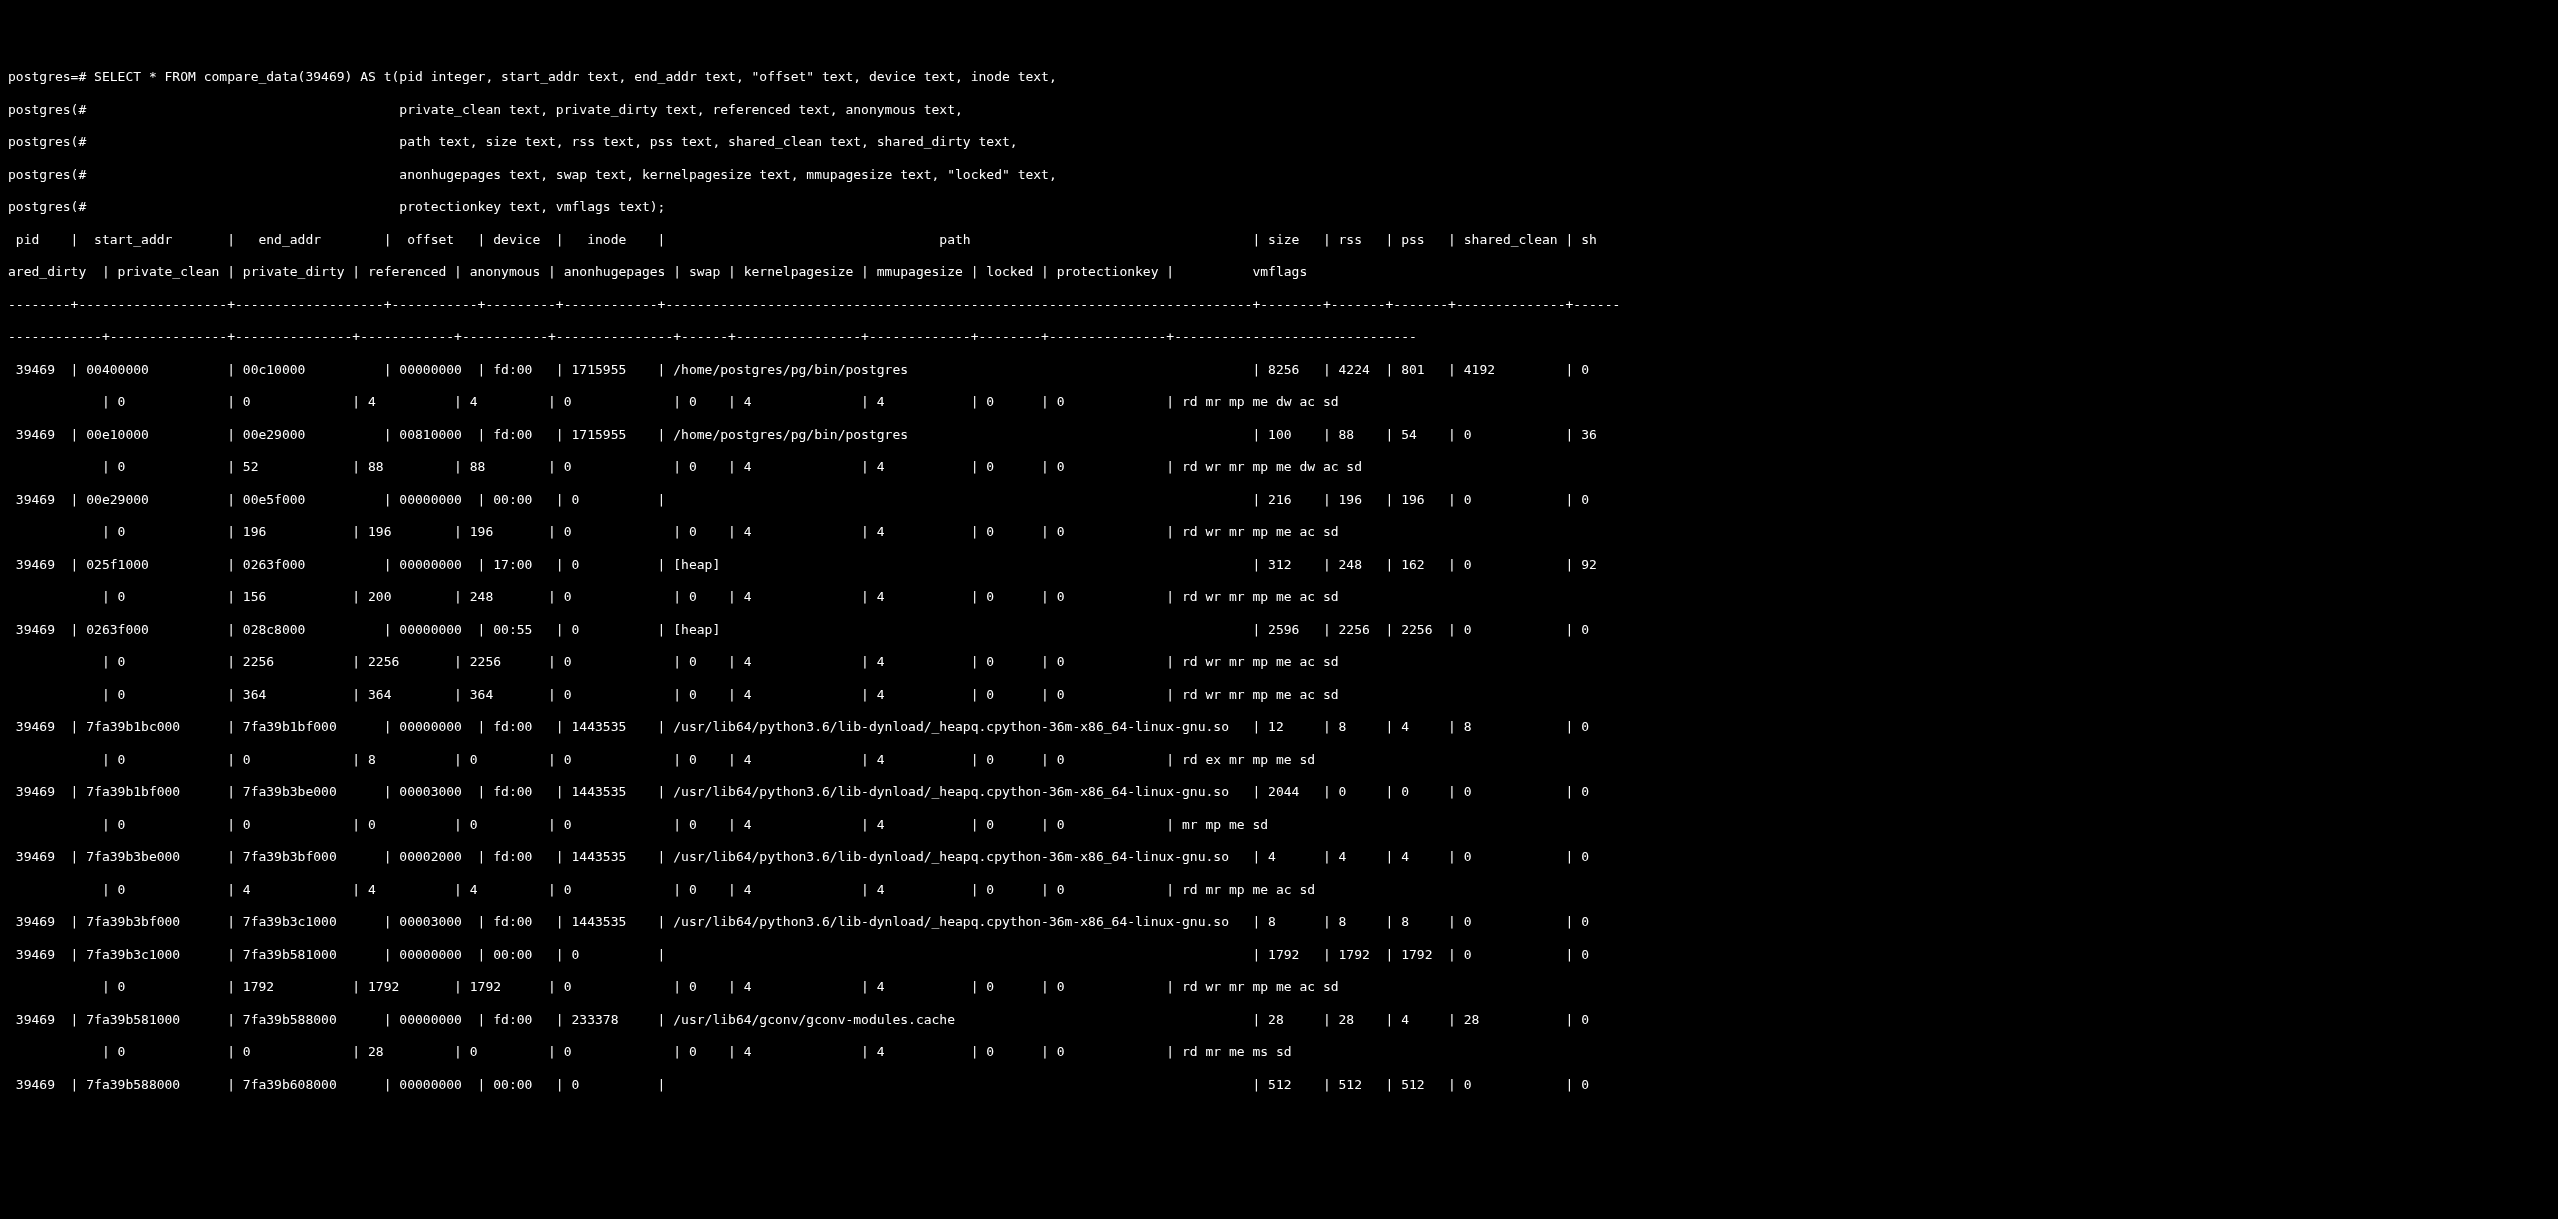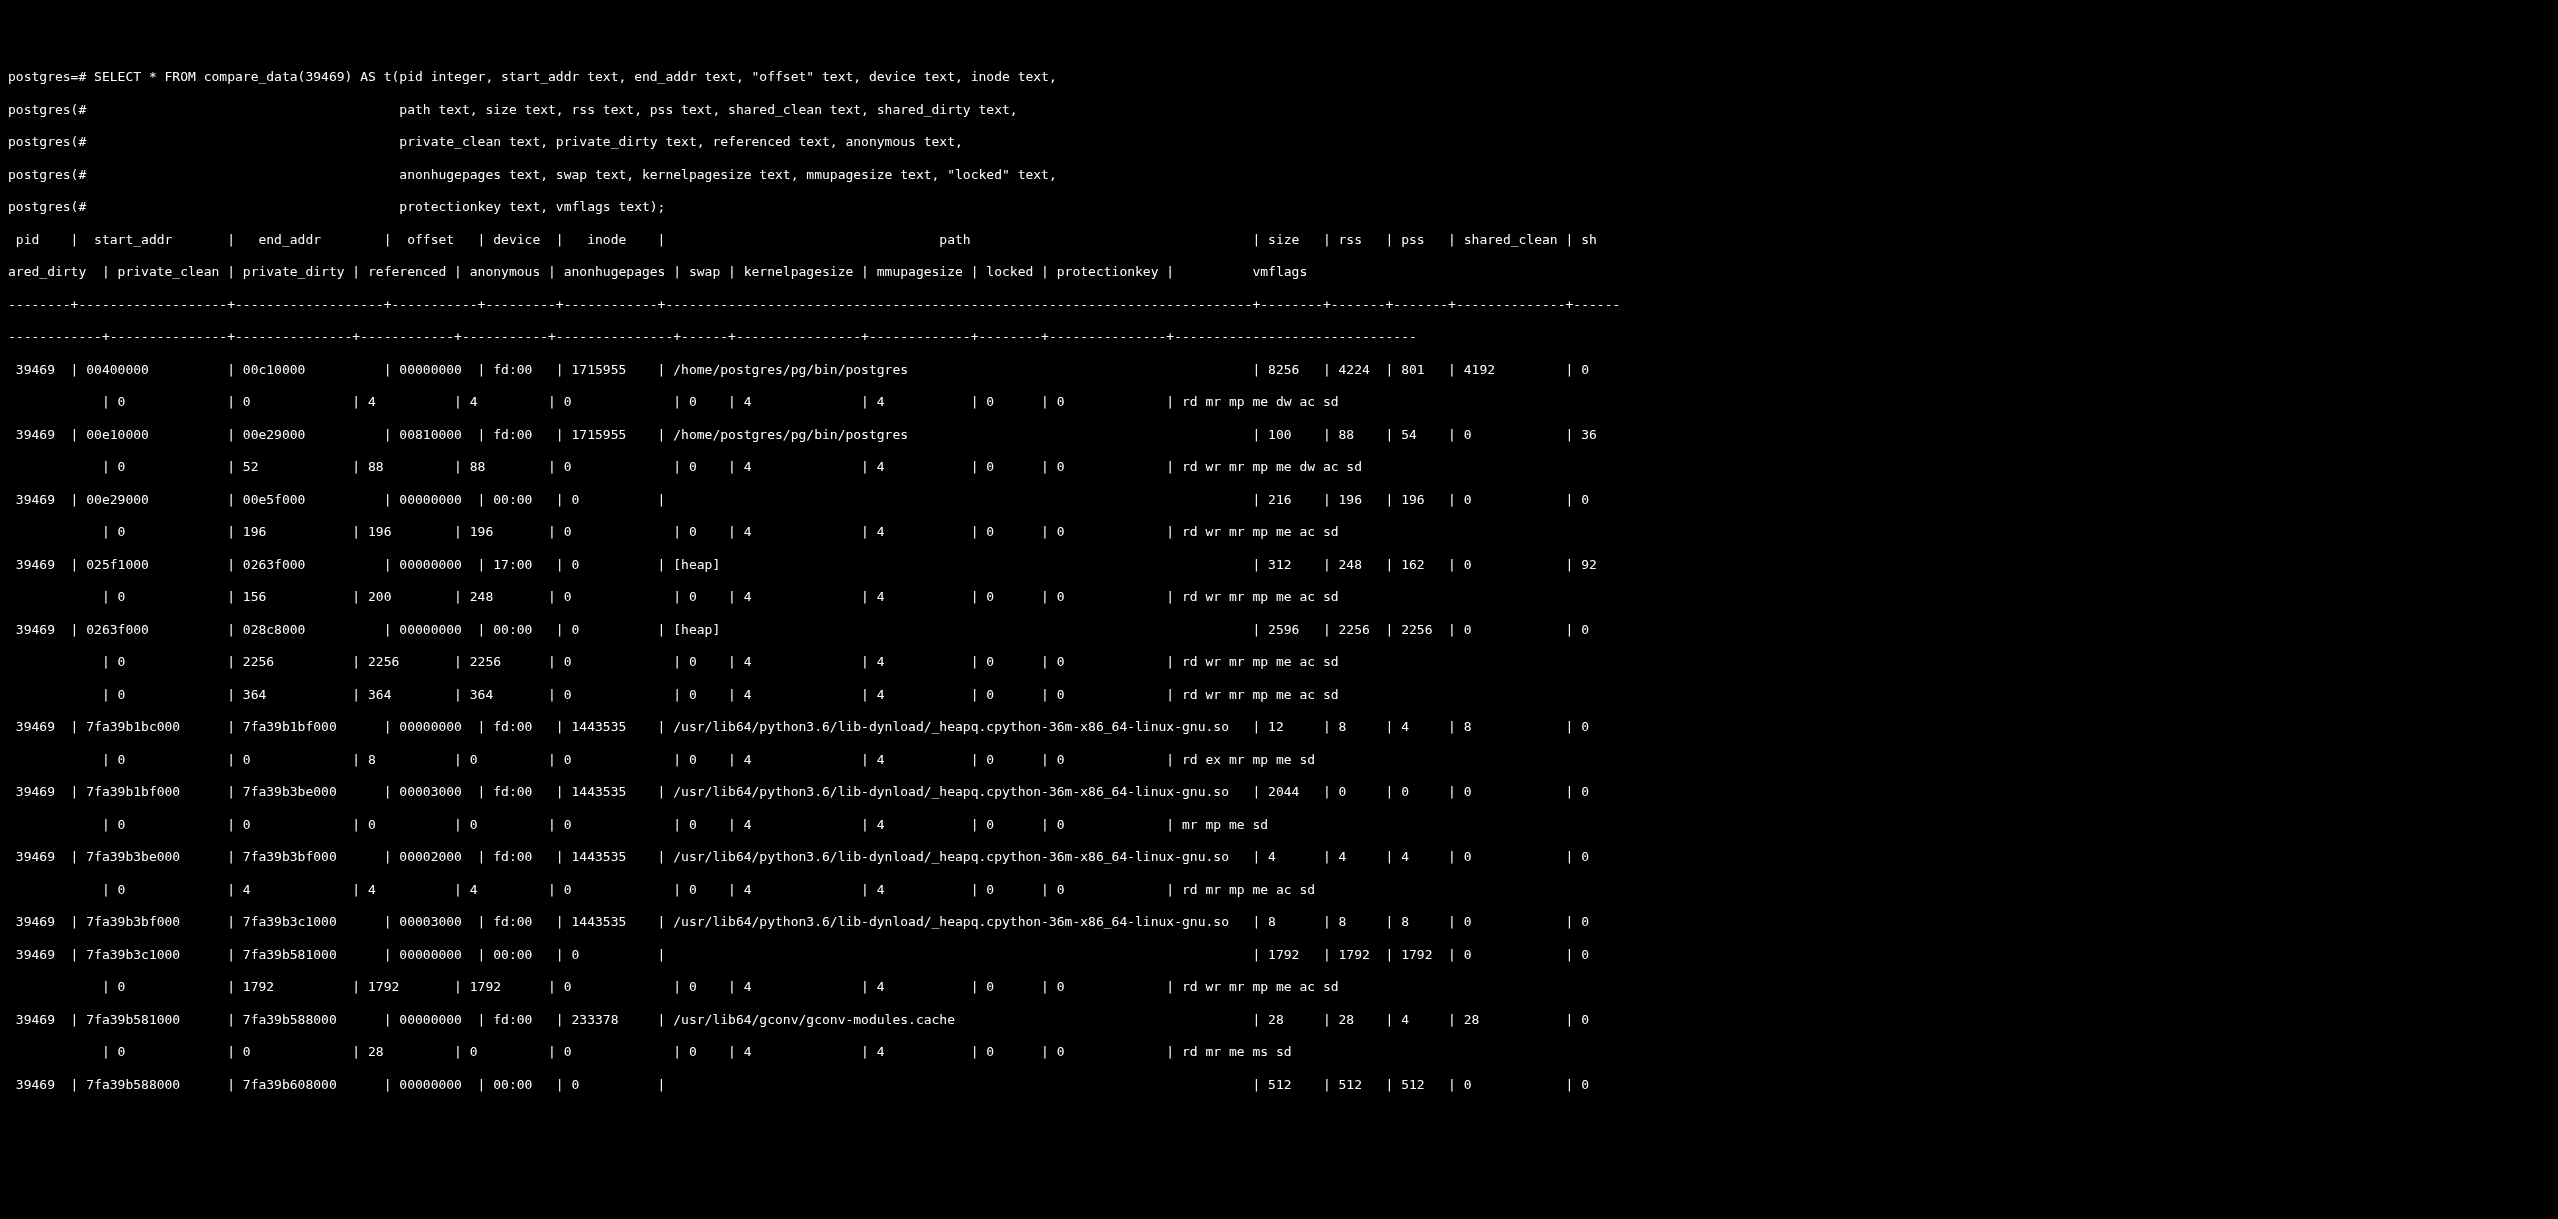--- a/index.html
+++ b/index.html
@@ -14,37 +14,37 @@
     overflow-x: auto;
   }
   .line { display: block; white-space: pre; }
 </style>
 </head>
 <body>
 
 
 
 <div id="terminal"><span class="line prompt">postgres=# SELECT * FROM compare_data(39469) AS t(pid integer, start_addr text, end_addr text, "offset" text, device text, inode text,</span>
+<span class="line prompt">postgres(#                                        private_clean text, private_dirty text, referenced text, anonymous text,</span>
 <span class="line prompt">postgres(#                                        path text, size text, rss text, pss text, shared_clean text, shared_dirty text,</span>
-<span class="line prompt">postgres(#                                        private_clean text, private_dirty text, referenced text, anonymous text,</span>
 <span class="line prompt">postgres(#                                        anonhugepages text, swap text, kernelpagesize text, mmupagesize text, "locked" text,</span>
 <span class="line prompt">postgres(#                                        protectionkey text, vmflags text);</span>
 <span class="line header"> pid    |  start_addr       |   end_addr        |  offset   | device  |   inode    |                                   path                                    | size   | rss   | pss   | shared_clean | sh</span>
 <span class="line header">ared_dirty  | private_clean | private_dirty | referenced | anonymous | anonhugepages | swap | kernelpagesize | mmupagesize | locked | protectionkey |          vmflags</span>
 <span class="line">--------+-------------------+-------------------+-----------+---------+------------+---------------------------------------------------------------------------+--------+-------+-------+--------------+------</span>
 <span class="line">------------+---------------+---------------+------------+-----------+---------------+------+----------------+-------------+--------+---------------+-------------------------------</span>
 <span class="line"> 39469  | 00400000          | 00c10000          | 00000000  | fd:00   | 1715955    | /home/postgres/pg/bin/postgres                                            | 8256   | 4224  | 801   | 4192         | 0</span>
 <span class="line">            | 0             | 0             | 4          | 4         | 0             | 0    | 4              | 4           | 0      | 0             | rd mr mp me dw ac sd</span>
 <span class="line"> 39469  | 00e10000          | 00e29000          | 00810000  | fd:00   | 1715955    | /home/postgres/pg/bin/postgres                                            | 100    | 88    | 54    | 0            | 36</span>
 <span class="line">            | 0             | 52            | 88         | 88        | 0             | 0    | 4              | 4           | 0      | 0             | rd wr mr mp me dw ac sd</span>
 <span class="line"> 39469  | 00e29000          | 00e5f000          | 00000000  | 00:00   | 0          |                                                                           | 216    | 196   | 196   | 0            | 0</span>
 <span class="line">            | 0             | 196           | 196        | 196       | 0             | 0    | 4              | 4           | 0      | 0             | rd wr mr mp me ac sd</span>
 <span class="line"> 39469  | 025f1000          | 0263f000          | 00000000  | 17:00   | 0          | [heap]                                                                    | 312    | 248   | 162   | 0            | 92</span>
 <span class="line">            | 0             | 156           | 200        | 248       | 0             | 0    | 4              | 4           | 0      | 0             | rd wr mr mp me ac sd</span>
-<span class="line"> 39469  | 0263f000          | 028c8000          | 00000000  | 00:00   | 0          | [heap]                                                                    | 2596   | 2256  | 2256  | 0            | 0</span>
+<span class="line"> 39469  | 0263f000          | 028c8000          | 00000000  | 00:55   | 0          | [heap]                                                                    | 2596   | 2256  | 2256  | 0            | 0</span>
 <span class="line">            | 0             | 2256          | 2256       | 2256      | 0             | 0    | 4              | 4           | 0      | 0             | rd wr mr mp me ac sd</span>
 <span class="line">            | 0             | 364           | 364        | 364       | 0             | 0    | 4              | 4           | 0      | 0             | rd wr mr mp me ac sd</span>
 <span class="line"> 39469  | 7fa39b1bc000      | 7fa39b1bf000      | 00000000  | fd:00   | 1443535    | /usr/lib64/python3.6/lib-dynload/_heapq.cpython-36m-x86_64-linux-gnu.so   | 12     | 8     | 4     | 8            | 0</span>
 <span class="line">            | 0             | 0             | 8          | 0         | 0             | 0    | 4              | 4           | 0      | 0             | rd ex mr mp me sd</span>
 <span class="line"> 39469  | 7fa39b1bf000      | 7fa39b3be000      | 00003000  | fd:00   | 1443535    | /usr/lib64/python3.6/lib-dynload/_heapq.cpython-36m-x86_64-linux-gnu.so   | 2044   | 0     | 0     | 0            | 0</span>
 <span class="line">            | 0             | 0             | 0          | 0         | 0             | 0    | 4              | 4           | 0      | 0             | mr mp me sd</span>
 <span class="line"> 39469  | 7fa39b3be000      | 7fa39b3bf000      | 00002000  | fd:00   | 1443535    | /usr/lib64/python3.6/lib-dynload/_heapq.cpython-36m-x86_64-linux-gnu.so   | 4      | 4     | 4     | 0            | 0</span>
 <span class="line">            | 0             | 4             | 4          | 4         | 0             | 0    | 4              | 4           | 0      | 0             | rd mr mp me ac sd</span>
 <span class="line"> 39469  | 7fa39b3bf000      | 7fa39b3c1000      | 00003000  | fd:00   | 1443535    | /usr/lib64/python3.6/lib-dynload/_heapq.cpython-36m-x86_64-linux-gnu.so   | 8      | 8     | 8     | 0            | 0</span>
 <span class="line"> 39469  | 7fa39b3c1000      | 7fa39b581000      | 00000000  | 00:00   | 0          |                                                                           | 1792   | 1792  | 1792  | 0            | 0</span>

